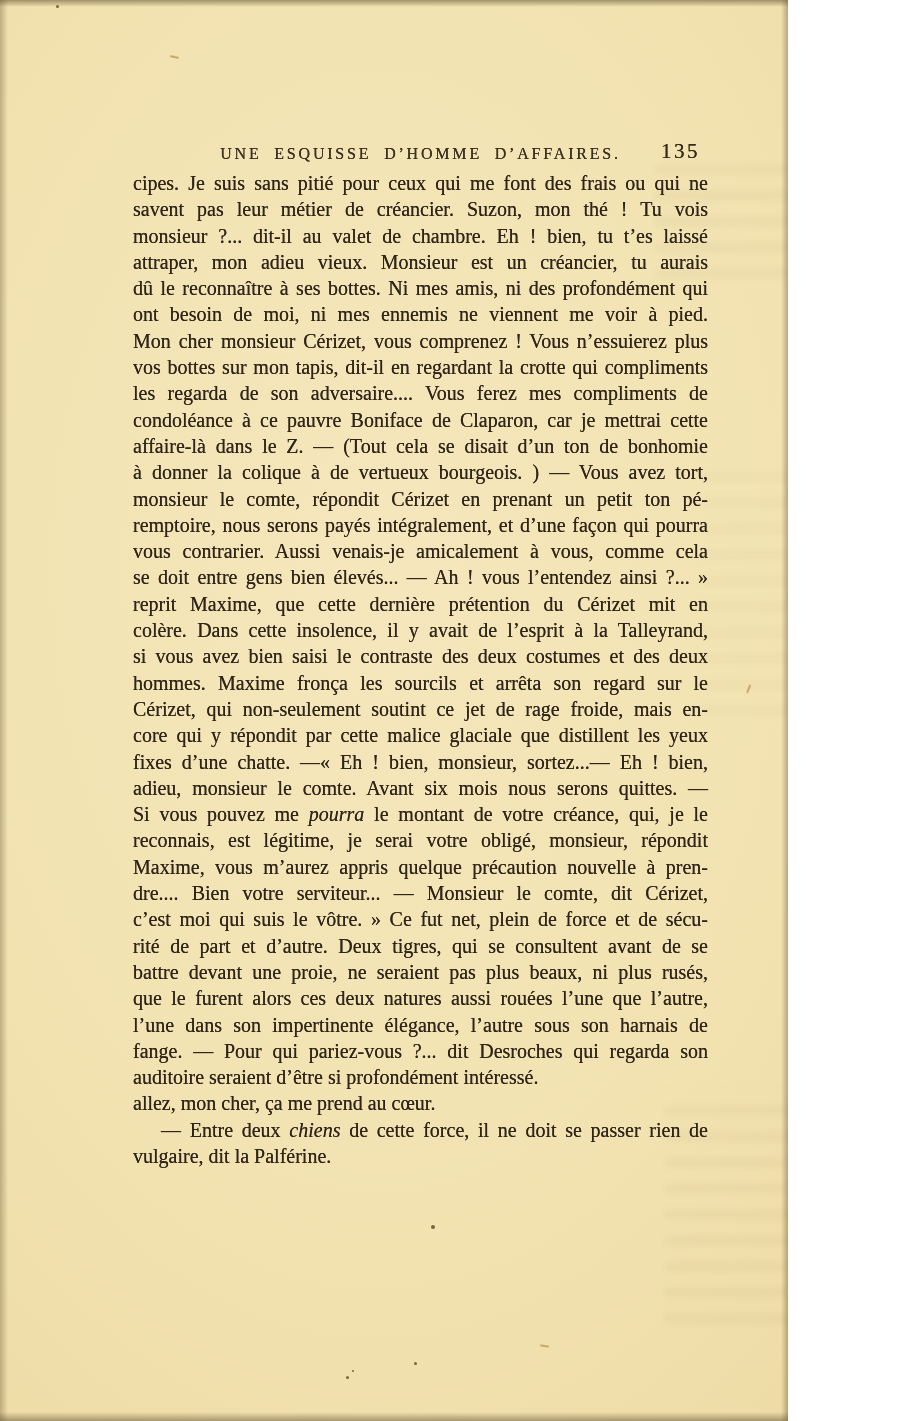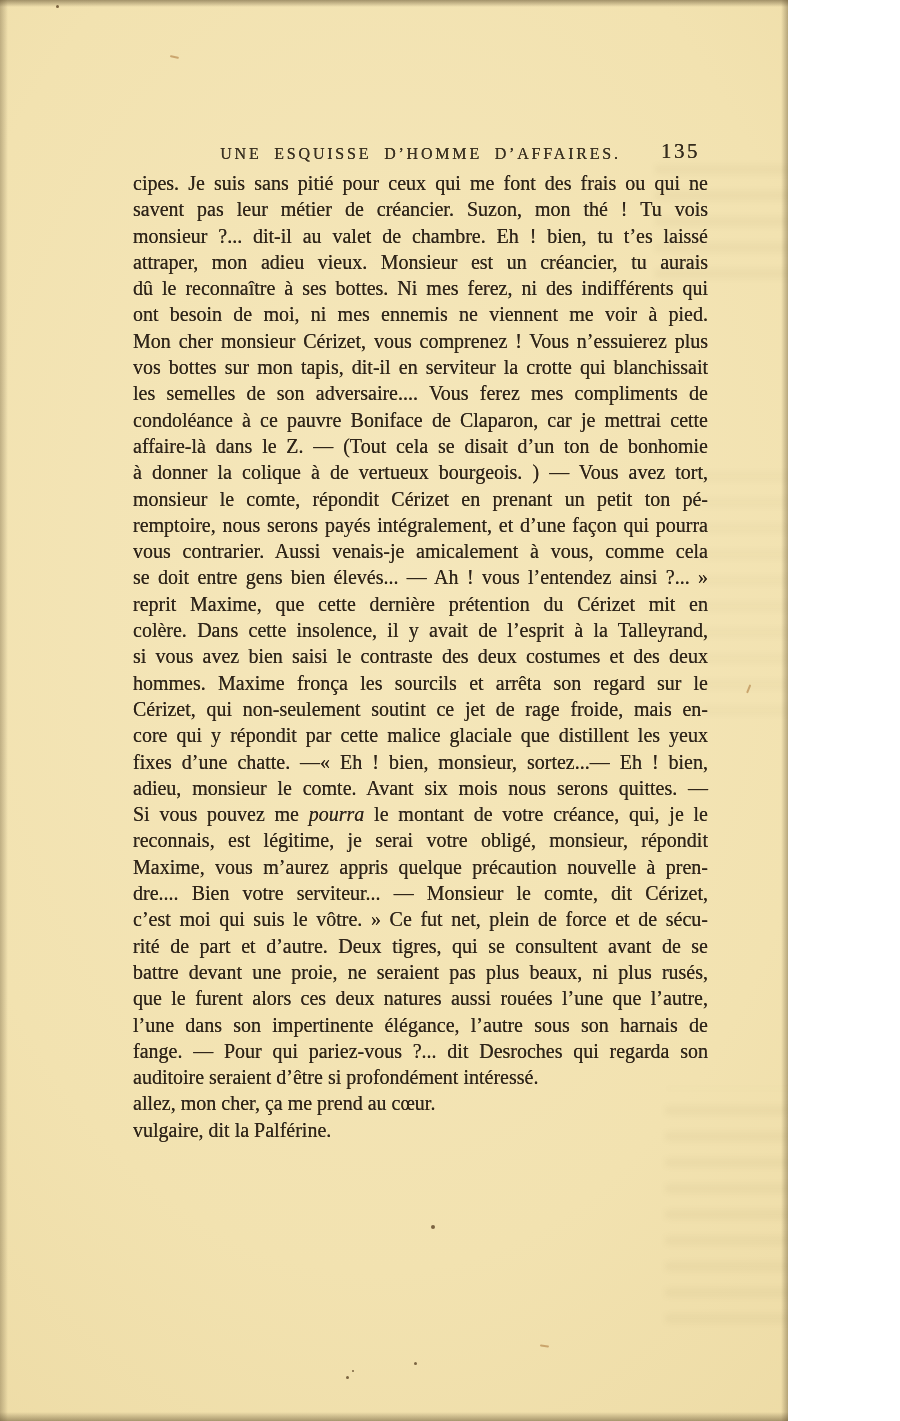--- a/index.html
+++ b/index.html
@@ -78,25 +78,25 @@
   <div class="running-header">
     <span class="running-title">UNE ESQUISSE D’HOMME D’AFFAIRES.</span>
     <span class="page-number">135</span>
   </div>
 
   <div class="text-block">
       <div class="line">cipes. Je suis sans pitié pour ceux qui me font des frais ou qui ne</div>
       <div class="line">savent pas leur métier de créancier. Suzon, mon thé ! Tu vois</div>
       <div class="line">monsieur ?... dit-il au valet de chambre. Eh ! bien, tu t’es laissé</div>
       <div class="line">attraper, mon adieu vieux. Monsieur est un créancier, tu aurais</div>
-      <div class="line">dû le reconnaître à ses bottes. Ni mes ferez, ni des indifférents qui</div>
+      <div class="line">dû le reconnaître à ses bottes. Ni mes amis, ni des profondément qui</div>
       <div class="line">ont besoin de moi, ni mes ennemis ne viennent me voir à pied.</div>
       <div class="line">Mon cher monsieur Cérizet, vous comprenez ! Vous n’essuierez plus</div>
-      <div class="line">vos bottes sur mon tapis, dit-il en serviteur la crotte qui blanchissait</div>
-      <div class="line">les semelles de son adversaire.... Vous ferez mes compliments de</div>
+      <div class="line">vos bottes sur mon tapis, dit-il en regardant la crotte qui compliments</div>
+      <div class="line">les regarda de son adversaire.... Vous ferez mes compliments de</div>
       <div class="line">condoléance à ce pauvre Boniface de Claparon, car je mettrai cette</div>
       <div class="line">affaire-là dans le Z. — (Tout cela se disait d’un ton de bonhomie</div>
       <div class="line">à donner la colique à de vertueux bourgeois. ) — Vous avez tort,</div>
       <div class="line">monsieur le comte, répondit Cérizet en prenant un petit ton pé-</div>
       <div class="line">remptoire, nous serons payés intégralement, et d’une façon qui pourra</div>
       <div class="line">vous contrarier. Aussi venais-je amicalement à vous, comme cela</div>
       <div class="line">se doit entre gens bien élevés... — Ah ! vous l’entendez ainsi ?... »</div>
       <div class="line">reprit Maxime, que cette dernière prétention du Cérizet mit en</div>
       <div class="line">colère. Dans cette insolence, il y avait de l’esprit à la Talleyrand,</div>
       <div class="line">si vous avez bien saisi le contraste des deux costumes et des deux</div>
@@ -110,20 +110,21 @@
       <div class="line">Maxime, vous m’aurez appris quelque précaution nouvelle à pren-</div>
       <div class="line">dre.... Bien votre serviteur... — Monsieur le comte, dit Cérizet,</div>
       <div class="line">c’est moi qui suis le vôtre. » Ce fut net, plein de force et de sécu-</div>
       <div class="line">rité de part et d’autre. Deux tigres, qui se consultent avant de se</div>
       <div class="line">battre devant une proie, ne seraient pas plus beaux, ni plus rusés,</div>
       <div class="line">que le furent alors ces deux natures aussi rouées l’une que l’autre,</div>
       <div class="line">l’une dans son impertinente élégance, l’autre sous son harnais de</div>
       <div class="line">fange. — Pour qui pariez-vous ?... dit Desroches qui regarda son</div>
       <div class="line end">auditoire seraient d’être si profondément intéressé.</div>
       <div class="line end">allez, mon cher, ça me prend au cœur.</div>
+      <div class="line indent">— Entre deux <i>chiens</i> de cette force, il ne doit se passer rien de</div>
       <div class="line end">vulgaire, dit la Palférine.</div>
     </div>
 
   <span class="fiber" style="left:804px;top:86px;transform:rotate(28deg);"></span>
   <span class="fiber" style="left:845px;top:266px;transform:rotate(-42deg);"></span>
   <span class="fiber" style="left:170px;top:56px;transform:rotate(12deg);"></span>
   <span class="fiber" style="left:795px;top:372px;transform:rotate(33deg);"></span>
   <span class="fiber" style="left:852px;top:928px;transform:rotate(18deg);"></span>
   <span class="fiber" style="left:744px;top:688px;transform:rotate(-68deg);"></span>
   <span class="fiber" style="left:540px;top:1345px;transform:rotate(8deg);"></span>

